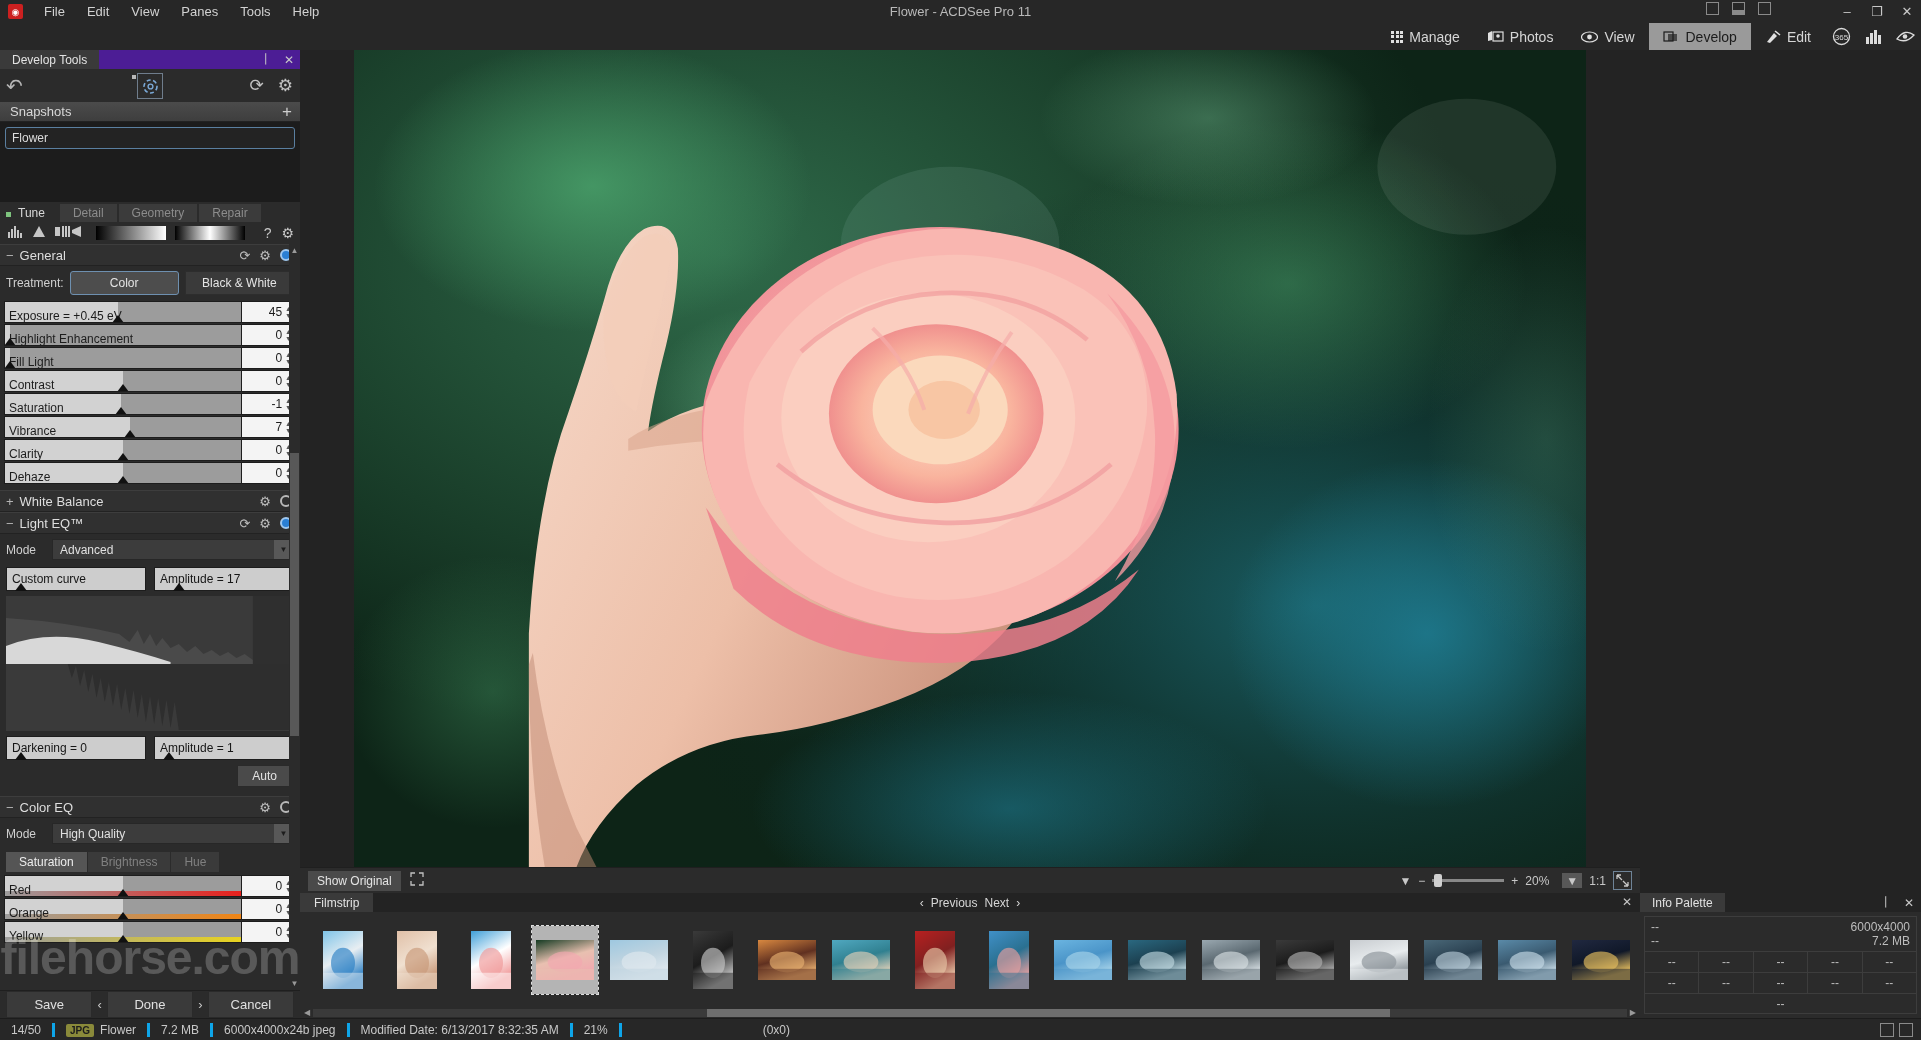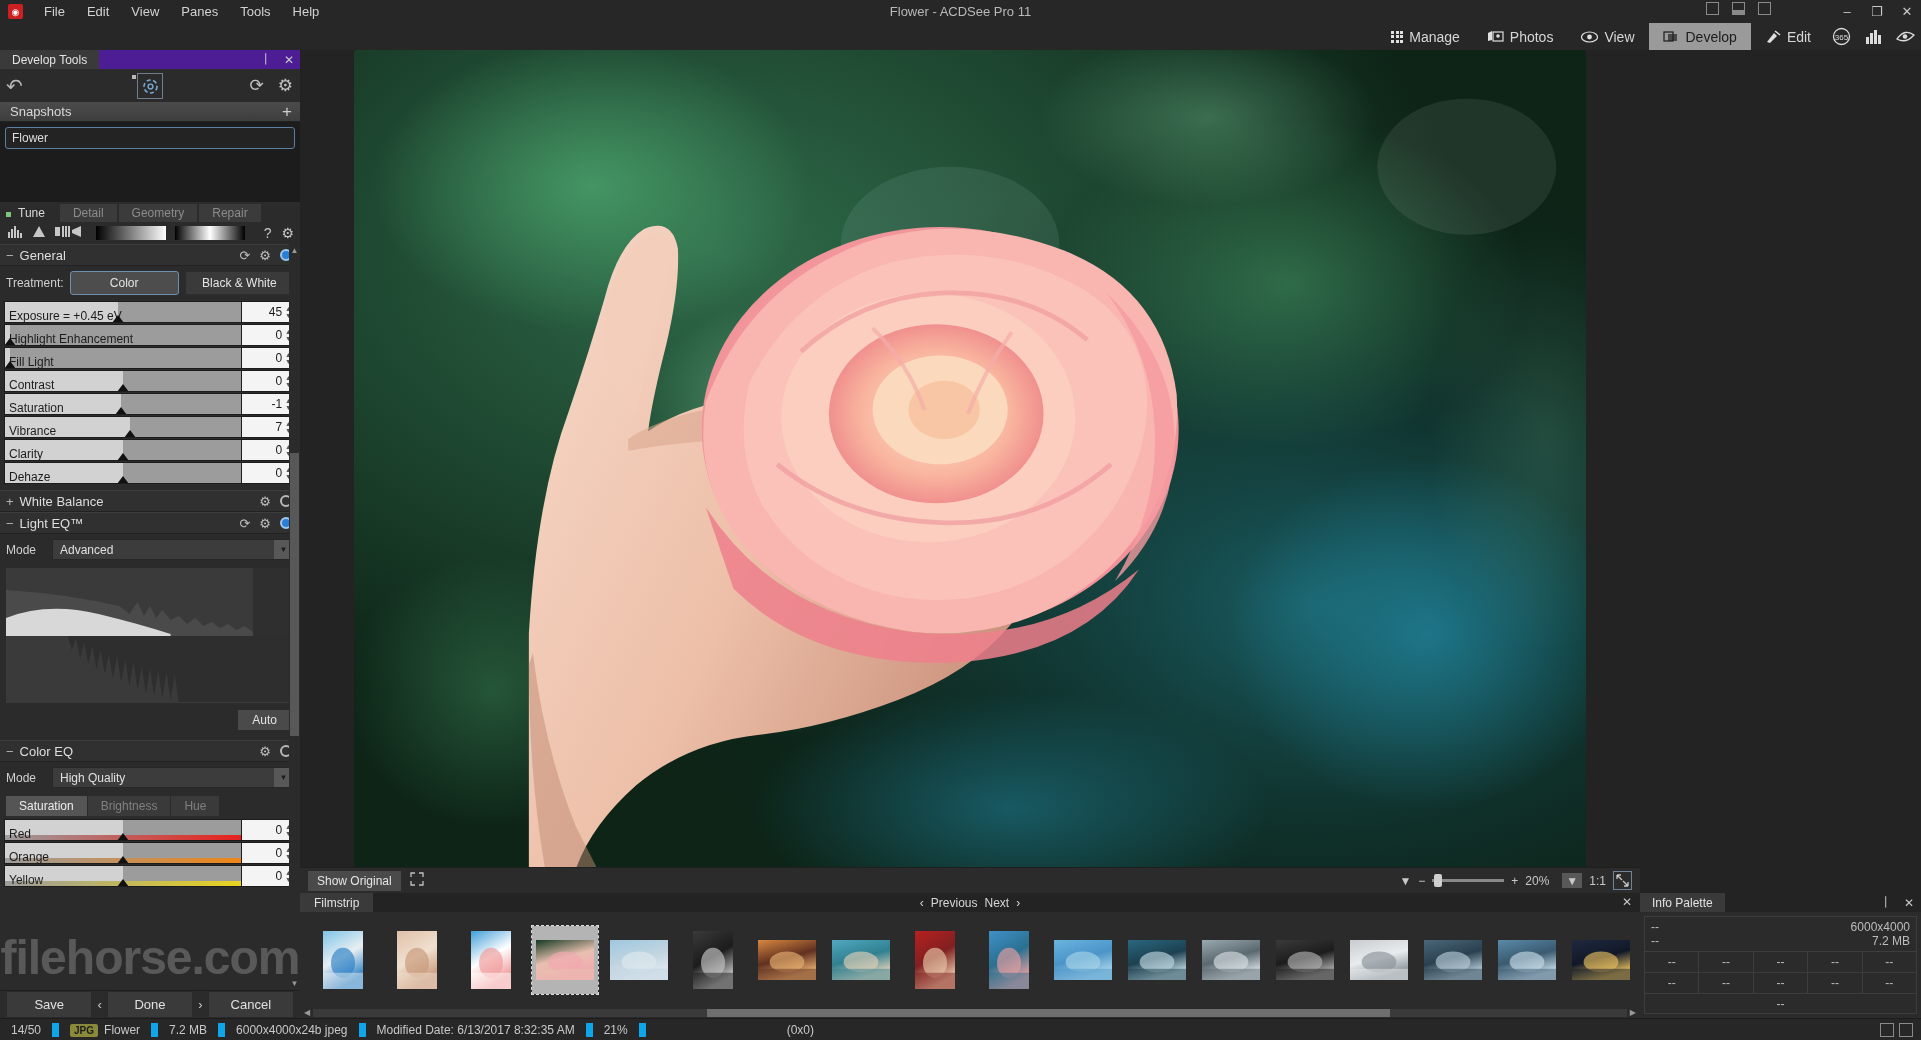--- a/index.html
+++ b/index.html
@@ -278,21 +278,21 @@
     border-right: 1px solid #3d3d3d;
   }
   .ip-cell:last-child { border-right: none; }
   .ip-last { text-align: center; font-size: 12px; color: #bdbdbd; padding: 3px 0; }
 
   
   .statusbar {
     height: 22px; background: #272727; display: flex; align-items: center;
     font-size: 12px; color: #c8c8c8; flex: none; border-top: 1px solid #1c1c1c;
   }
-  .sb-cell { padding: 0 11px; border-right: 7px solid #0ea5e9; white-space: nowrap; }
+  .sb-cell { padding: 0 11px; border-right: 3px solid #0ea5e9; white-space: nowrap; }
   .sb-cell.nb { border-right: none; }
   .jpg-badge {
     background: #8a8a3a; color: #1c1c1c; font-size: 10px; font-weight: bold;
     padding: 1px 4px; border-radius: 2px; margin-right: 6px;
   }
   .sb-right { margin-left: auto; display: flex; gap: 5px; padding-right: 8px; }
   .sb-right i { width: 14px; height: 14px; border: 1px solid #8a8a8a; display: block; cursor: default; }
 
   .watermark {
     position: absolute; left: 0; top: 930px; font-size: 48px; font-weight: bold;
@@ -643,37 +643,57 @@
         </div>
 
         <div class="mode-row">
           <span class="mlbl">Mode</span>
           <div class="combo">
             <span>Advanced</span>
             <span class="arrow">▼</span>
           </div>
         </div>
 
+        <div class="pill-row">
+          <div class="pill">
+            <span>Custom curve</span>
+            <span class="pthumb"></span>
+          </div>
+          <div class="pill">
+            <span>Amplitude = 17</span>
+            <span class="pthumb" style="left:18px;"></span>
+          </div>
+        </div>
 
         <div class="eq-graph">
           <div class="upper"></div>
           <div class="lower"></div>
           <svg viewBox="0 0 280 135" preserveAspectRatio="none">
             <path d="M0 68 L0 50 Q40 34 90 46 Q130 56 160 66 L160 68 Z" fill="#d8d8d8"></path>
             <path d="M0 0 L0 22 Q60 26 110 38 L120 46 L128 34 L134 48 L140 38 L146 50 L152 42 L160 52
                      L168 48 L176 56 L184 50 L192 58 L200 54 L208 60 L216 56 L224 62 L232 58 L240 64
                      L240 0 Z" fill="#3a3a3a"></path>
             <rect x="240" y="0" width="40" height="68" fill="#2f2f2f"></rect>
             <path d="M60 68 L64 82 L68 70 L72 90 L76 74 L80 96 L84 78 L88 102 L92 82 L96 106 L100 86
                      L104 110 L108 88 L112 114 L116 92 L120 118 L124 94 L128 122 L132 98 L136 126
                      L140 100 L144 128 L148 102 L152 130 L156 104 L160 132 L164 106 L168 134
                      L280 134 L280 68 Z" fill="#2e2e2e"></path>
           </svg>
         </div>
 
+        <div class="pill-row">
+          <div class="pill">
+            <span>Darkening = 0</span>
+            <span class="pthumb"></span>
+          </div>
+          <div class="pill">
+            <span>Amplitude = 1</span>
+            <span class="pthumb"></span>
+          </div>
+        </div>
 
         <div class="auto-row">
           <span class="auto-btn">Auto</span>
         </div>
 
         <div class="sect-header" style="margin-top:4px;">
           <span class="lbl">
             <span class="tgl">−</span>
             <span>Color EQ</span>
           </span>

